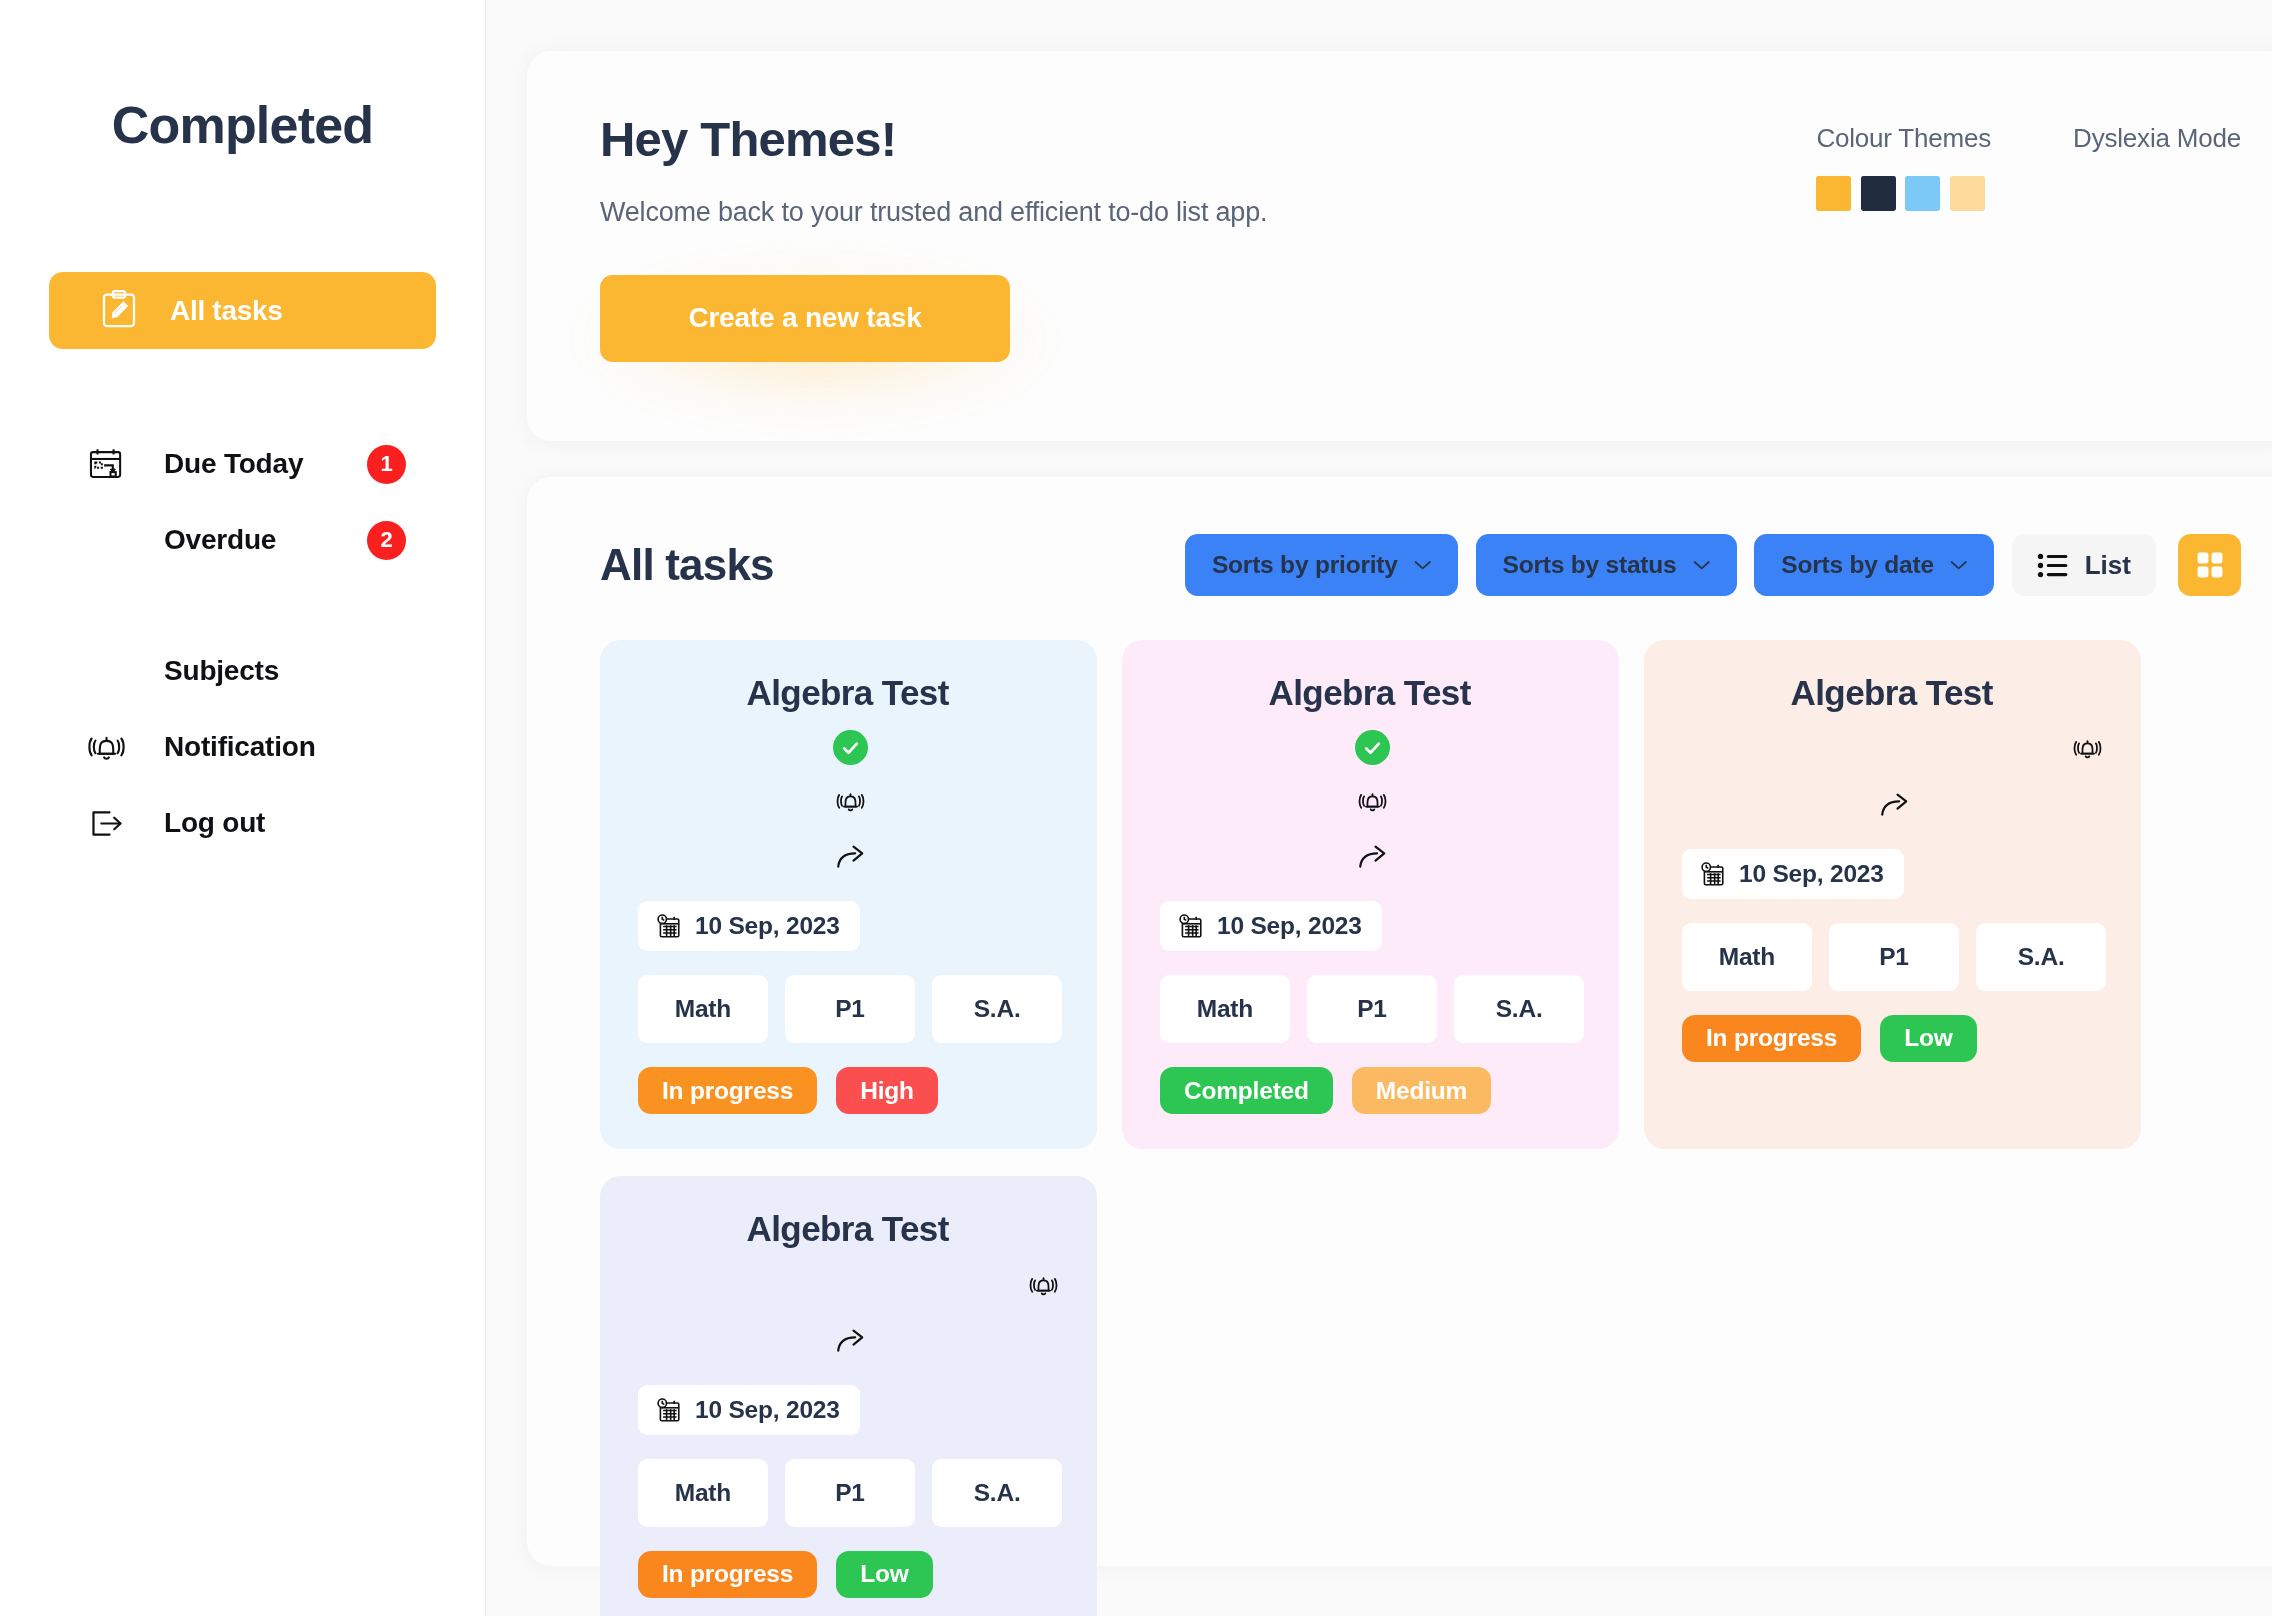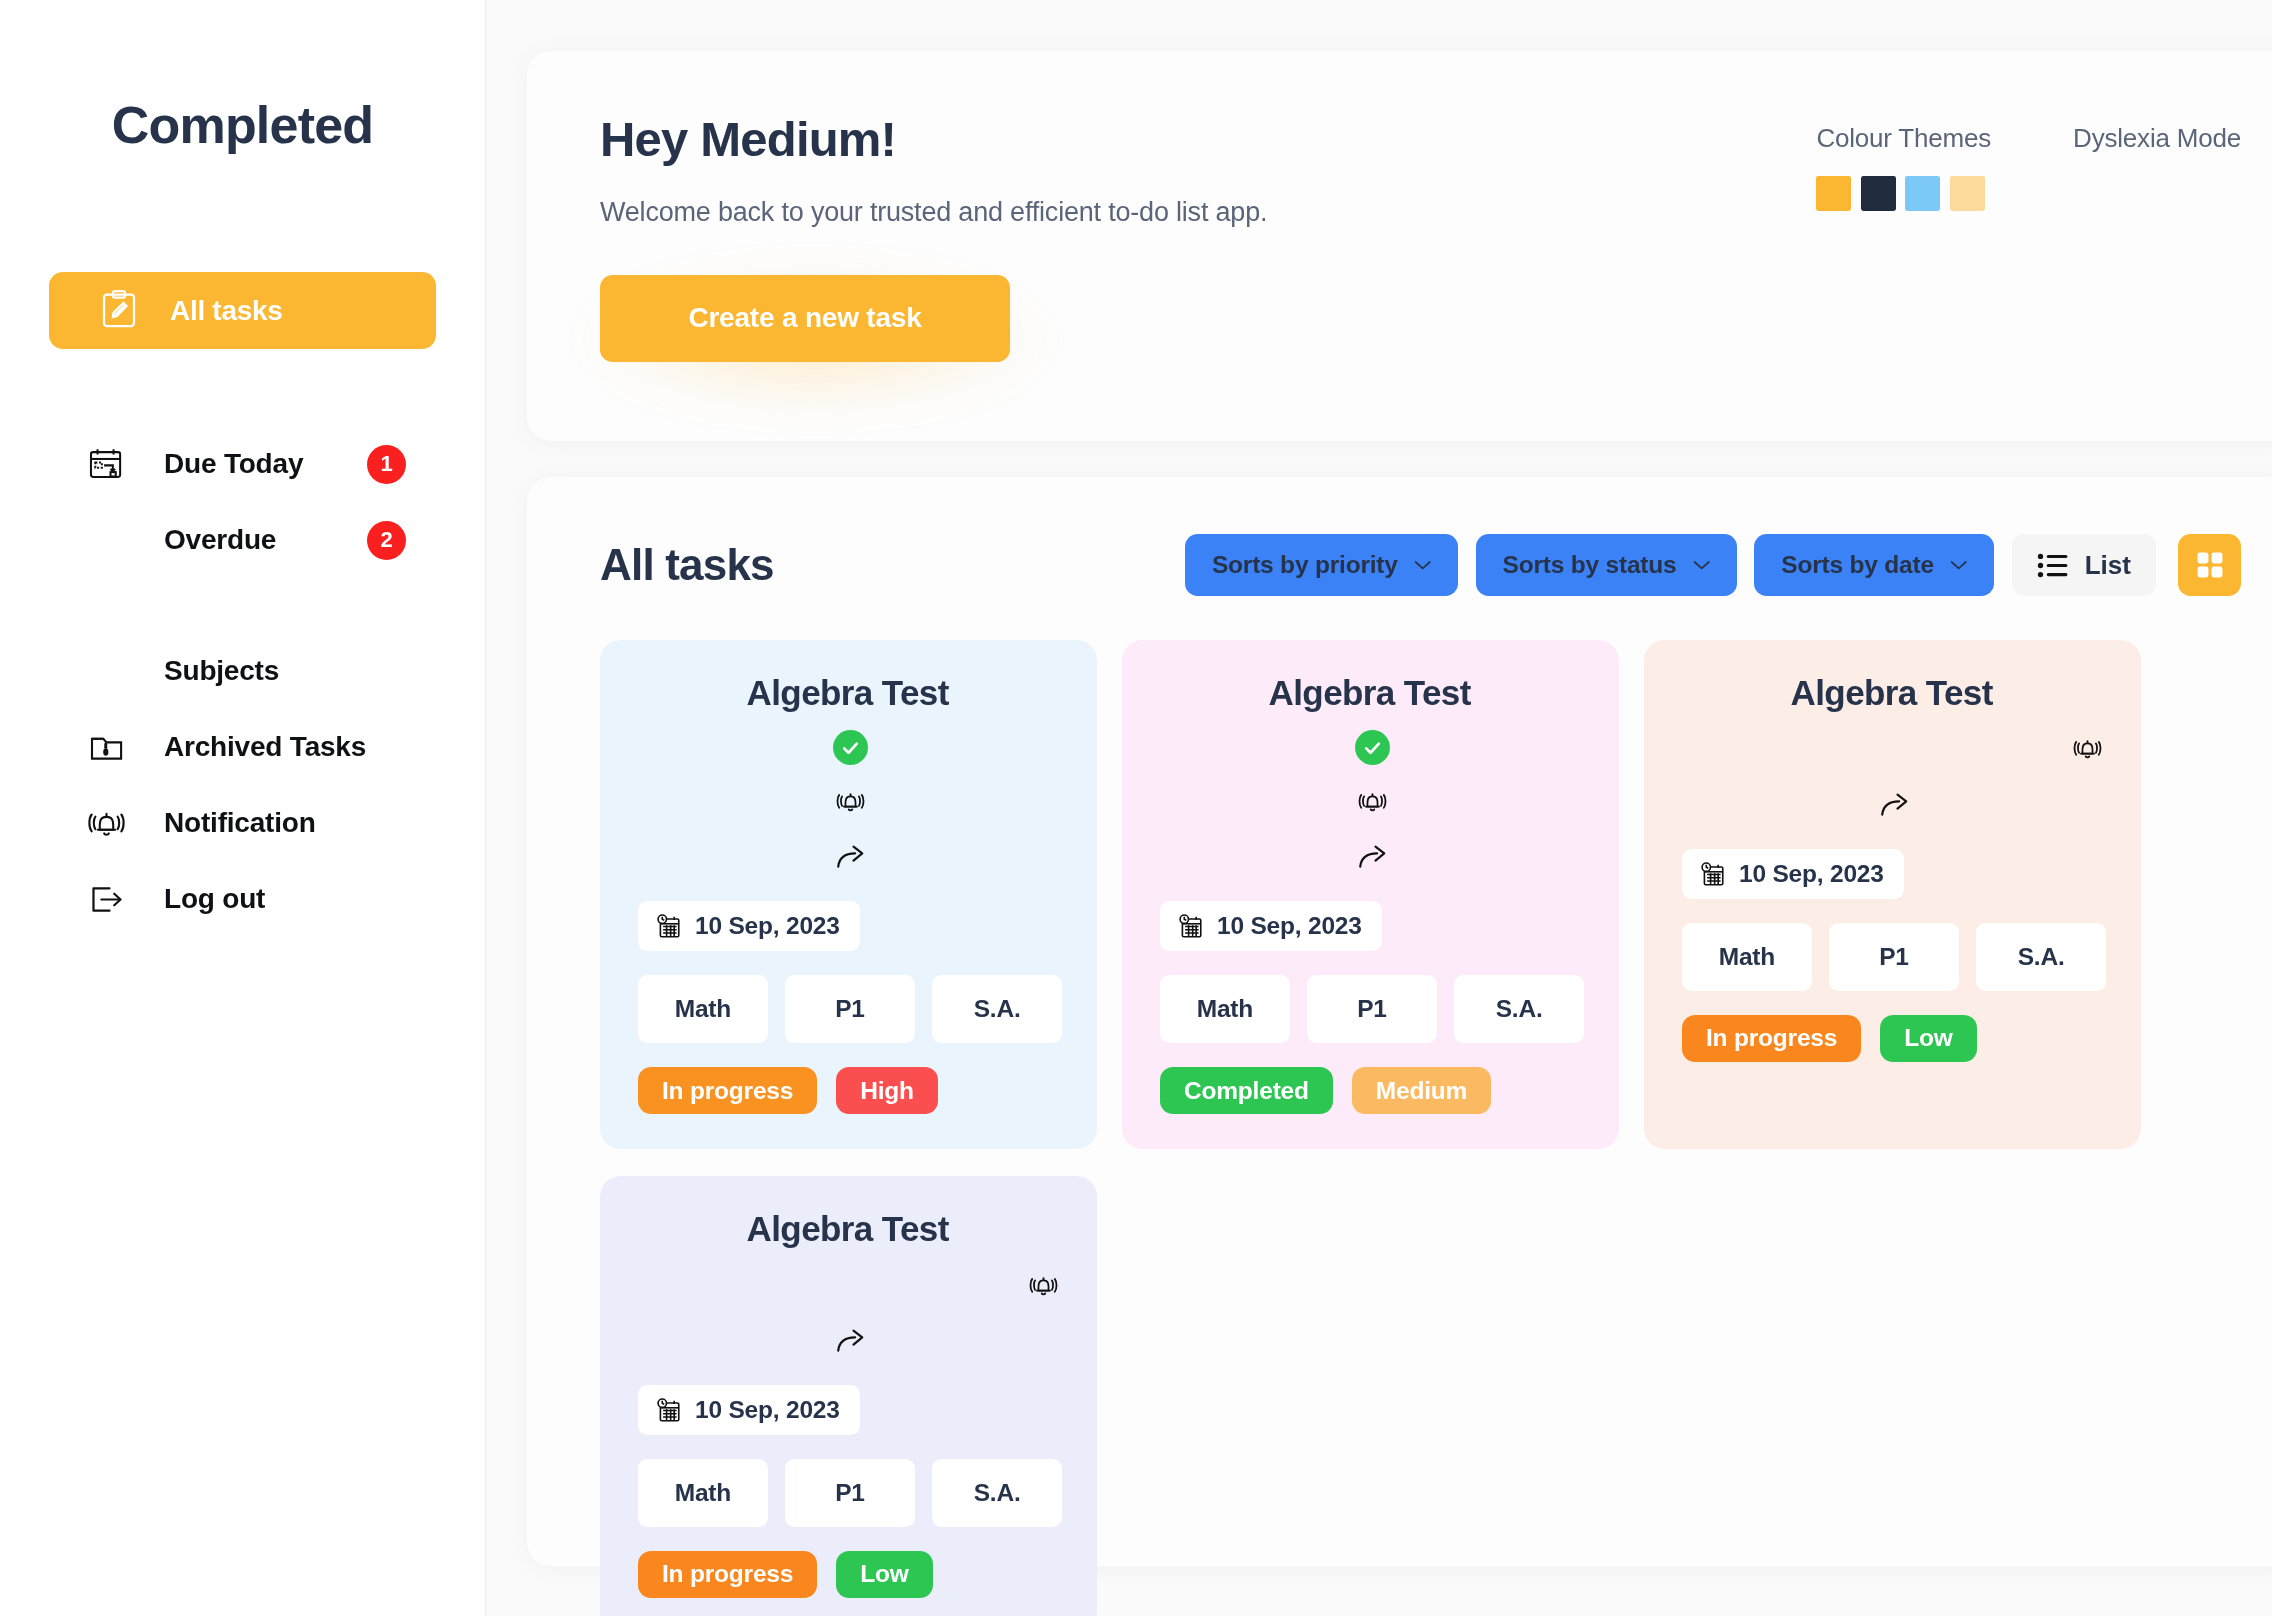--- a/index.html
+++ b/index.html
@@ -346,32 +346,20 @@
         <span class="label">Overdue</span>
         <span class="badge">2</span>
       </div>
 
       <div class="nav-spacer"></div>
 
       <div class="nav-item no-icon">
         <span class="label">Subjects</span>
       </div>
 
-      <div class="nav-item">
-        <span class="ico">
-          <svg width="36" height="33" viewBox="0 0 24 22" fill="none" stroke="#111" stroke-width="1.4">
-            <path d="M2 5.2 V18.4 H21.4 V7.6 H11.6 L9.6 5.2 Z"></path>
-            <path d="M2 5.2 H9.6"></path>
-            <path d="M11.2 7.8 V15.4"></path>
-            <rect x="10.2" y="12.4" width="2" height="3.4" rx="0.9"></rect>
-            <path d="M10.2 9 H12.2 M10.2 10.6 H12.2"></path>
-          </svg>
-        </span>
-        <span class="label">Archived Tasks</span>
-      </div>
 
       <div class="nav-item">
         <span class="ico">
           <svg width="39" height="35" viewBox="0 0 26 22" fill="none" stroke="#111" stroke-width="1.4" stroke-linecap="round">
             <path d="M8.5 15.2 C8.5 11 8 6.6 13 6.6 C18 6.6 17.5 11 17.5 15.2 Z"></path>
             <path d="M7.2 15.2 H18.8"></path>
             <path d="M11.4 17.6 C11.8 18.8 14.2 18.8 14.6 17.6"></path>
             <path d="M13 4.6 V6.4"></path>
             <path d="M5.6 6.4 C4.2 8 4.2 13.2 5.6 14.8"></path>
             <path d="M3.1 5 C1.1 7.6 1.1 13.6 3.1 16.2"></path>
@@ -394,21 +382,21 @@
       </div>
 
     </div>
   </aside>
 
   <main class="main">
 
     <section class="panel hero">
       <div class="hero-top">
         <div>
-          <h1 class="greet">Hey Medium!</h1>
+          <h1 class="greet">Hey Themes!</h1>
           <p class="sub">Welcome back to your trusted and efficient to-do list app.</p>
         </div>
         <div class="theme-box">
           <div class="theme-col">
             <div class="theme-title">Colour Themes</div>
             <div class="swatches">
               <span class="swatch" style="background:#FBB731"></span>
               <span class="swatch" style="background:#212B3E"></span>
               <span class="swatch" style="background:#7CC8F7"></span>
               <span class="swatch" style="background:#FCDA9C"></span>

